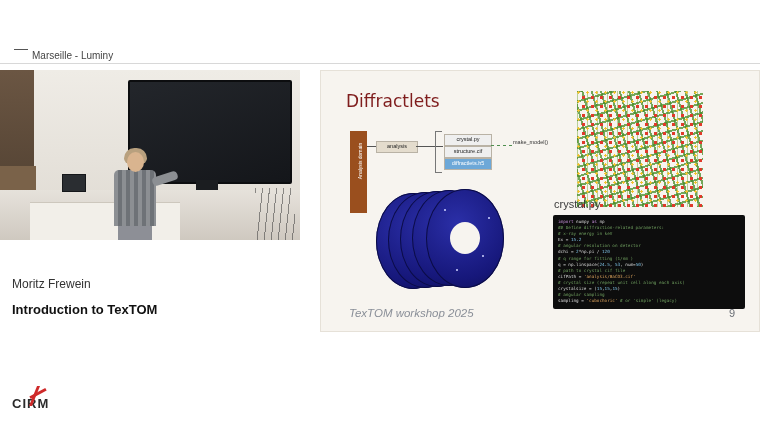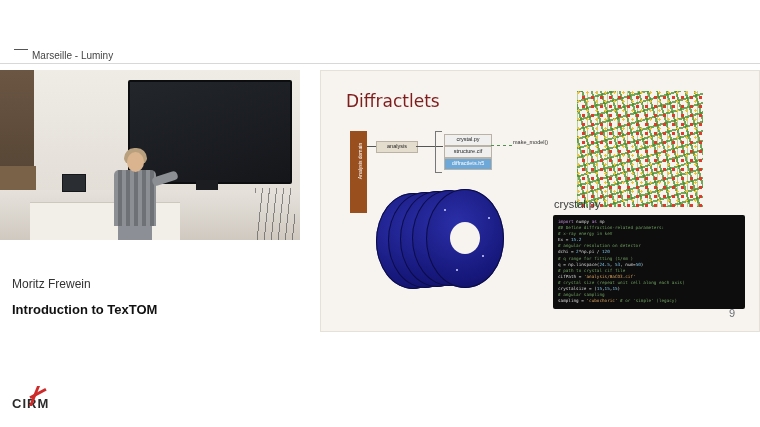--- a/index.html
+++ b/index.html
@@ -275,19 +275,20 @@
 dchi = <span class="c-num">2</span>*np.pi / <span class="c-num">120</span>
 <span class="c-com"># q range for fitting (1/nm )</span>
 q = np.linspace(<span class="c-num">24.5</span>, <span class="c-num">53</span>, num=<span class="c-num">50</span>)
 <span class="c-com"># path to crystal cif file</span>
 cifPath = <span class="c-str">'analysis/BaCO3.cif'</span>
 <span class="c-com"># crystal size (repeat unit cell along each axis)</span>
 crystalsize = (<span class="c-num">15</span>,<span class="c-num">15</span>,<span class="c-num">15</span>)
 <span class="c-com"># angular sampling</span>
 sampling = <span class="c-str">'cubochoric'</span> <span class="c-com"># or 'simple' (legacy)</span></div>
 
+  <div class="slide-footer">TexTOM workshop 2025</div>
   <div class="slide-pagenum">9</div>
 </div>
 
 <div class="logo">
   <div class="logo-text">CIRM</div>
   <div class="logo-swoosh"></div>
 </div>
 
 </body></html>

